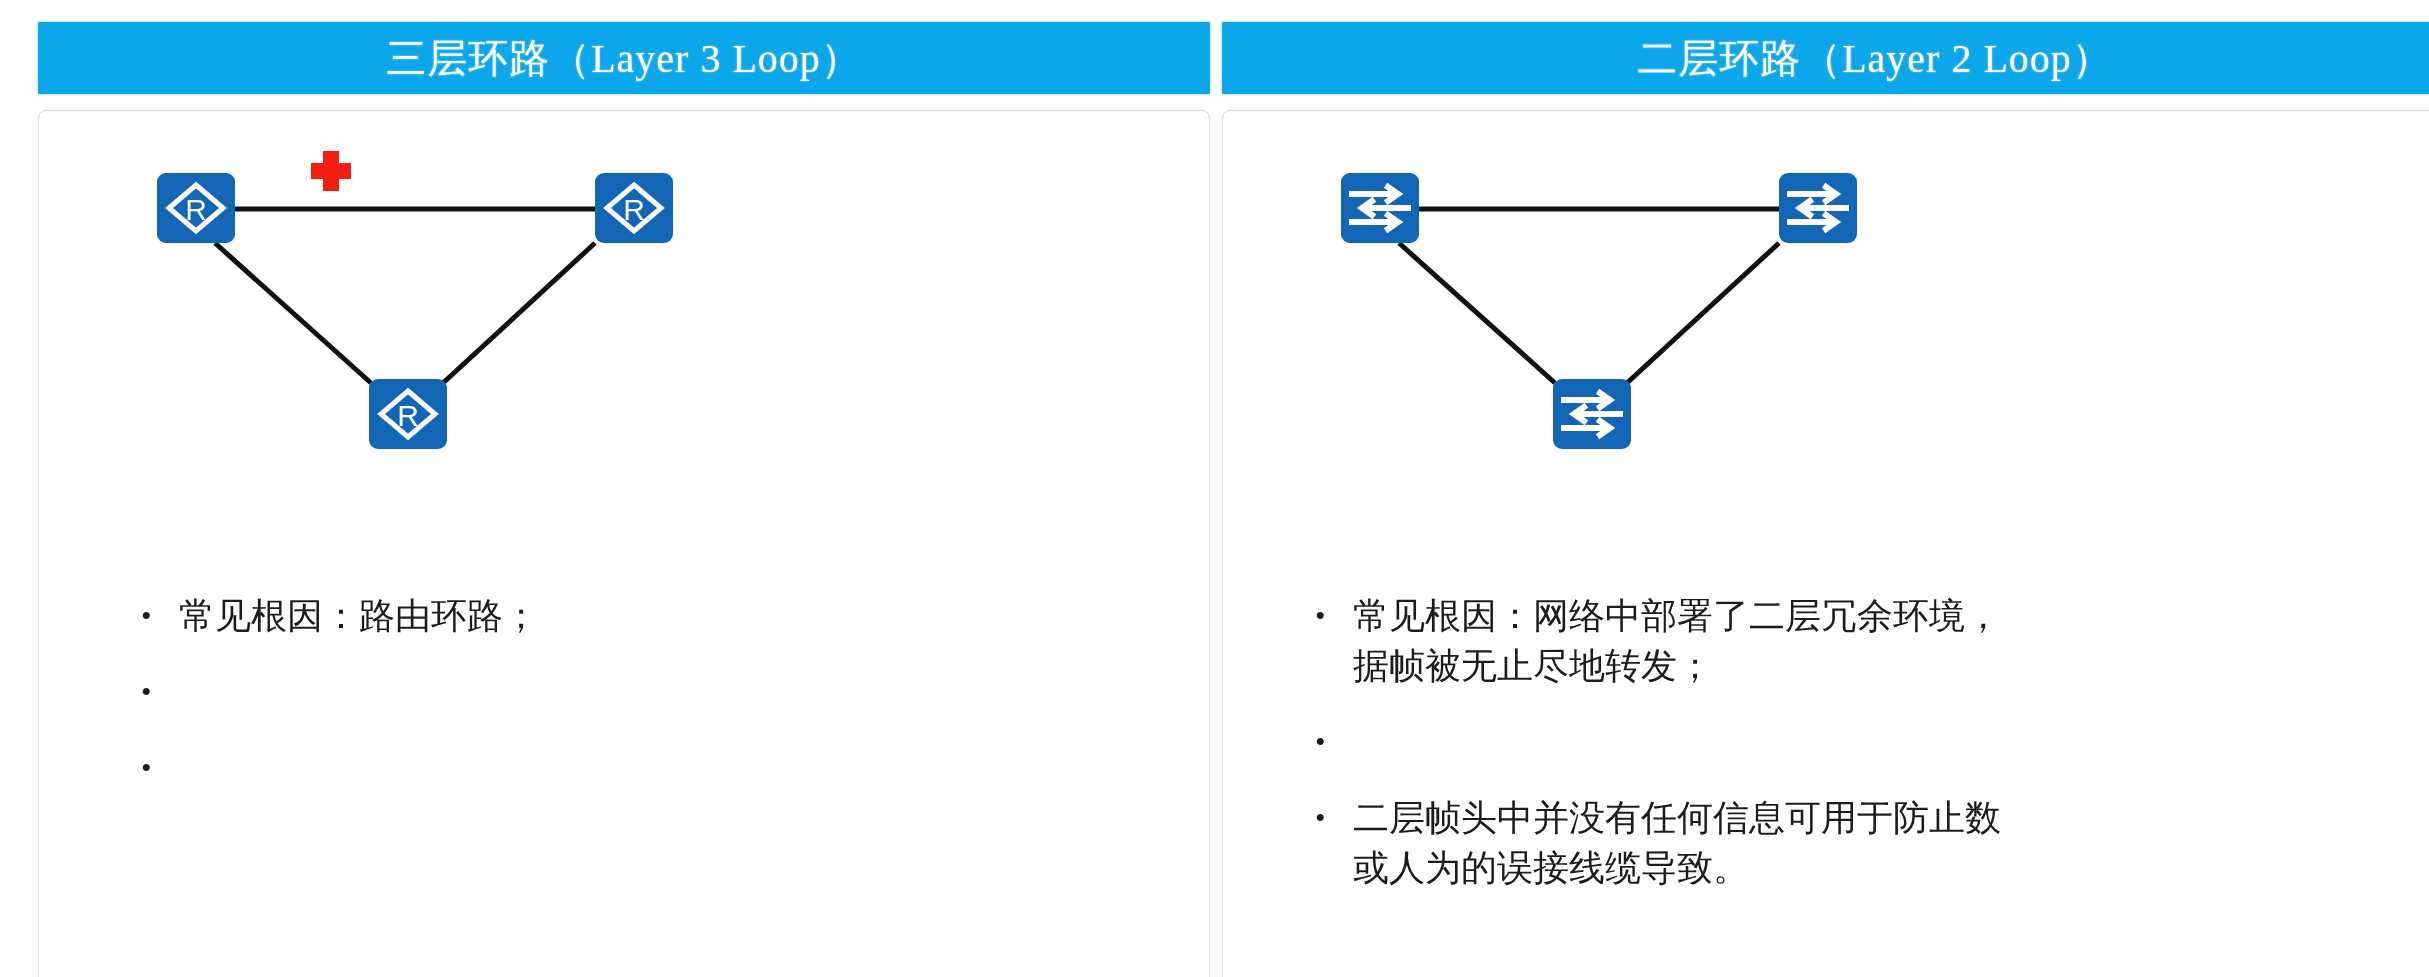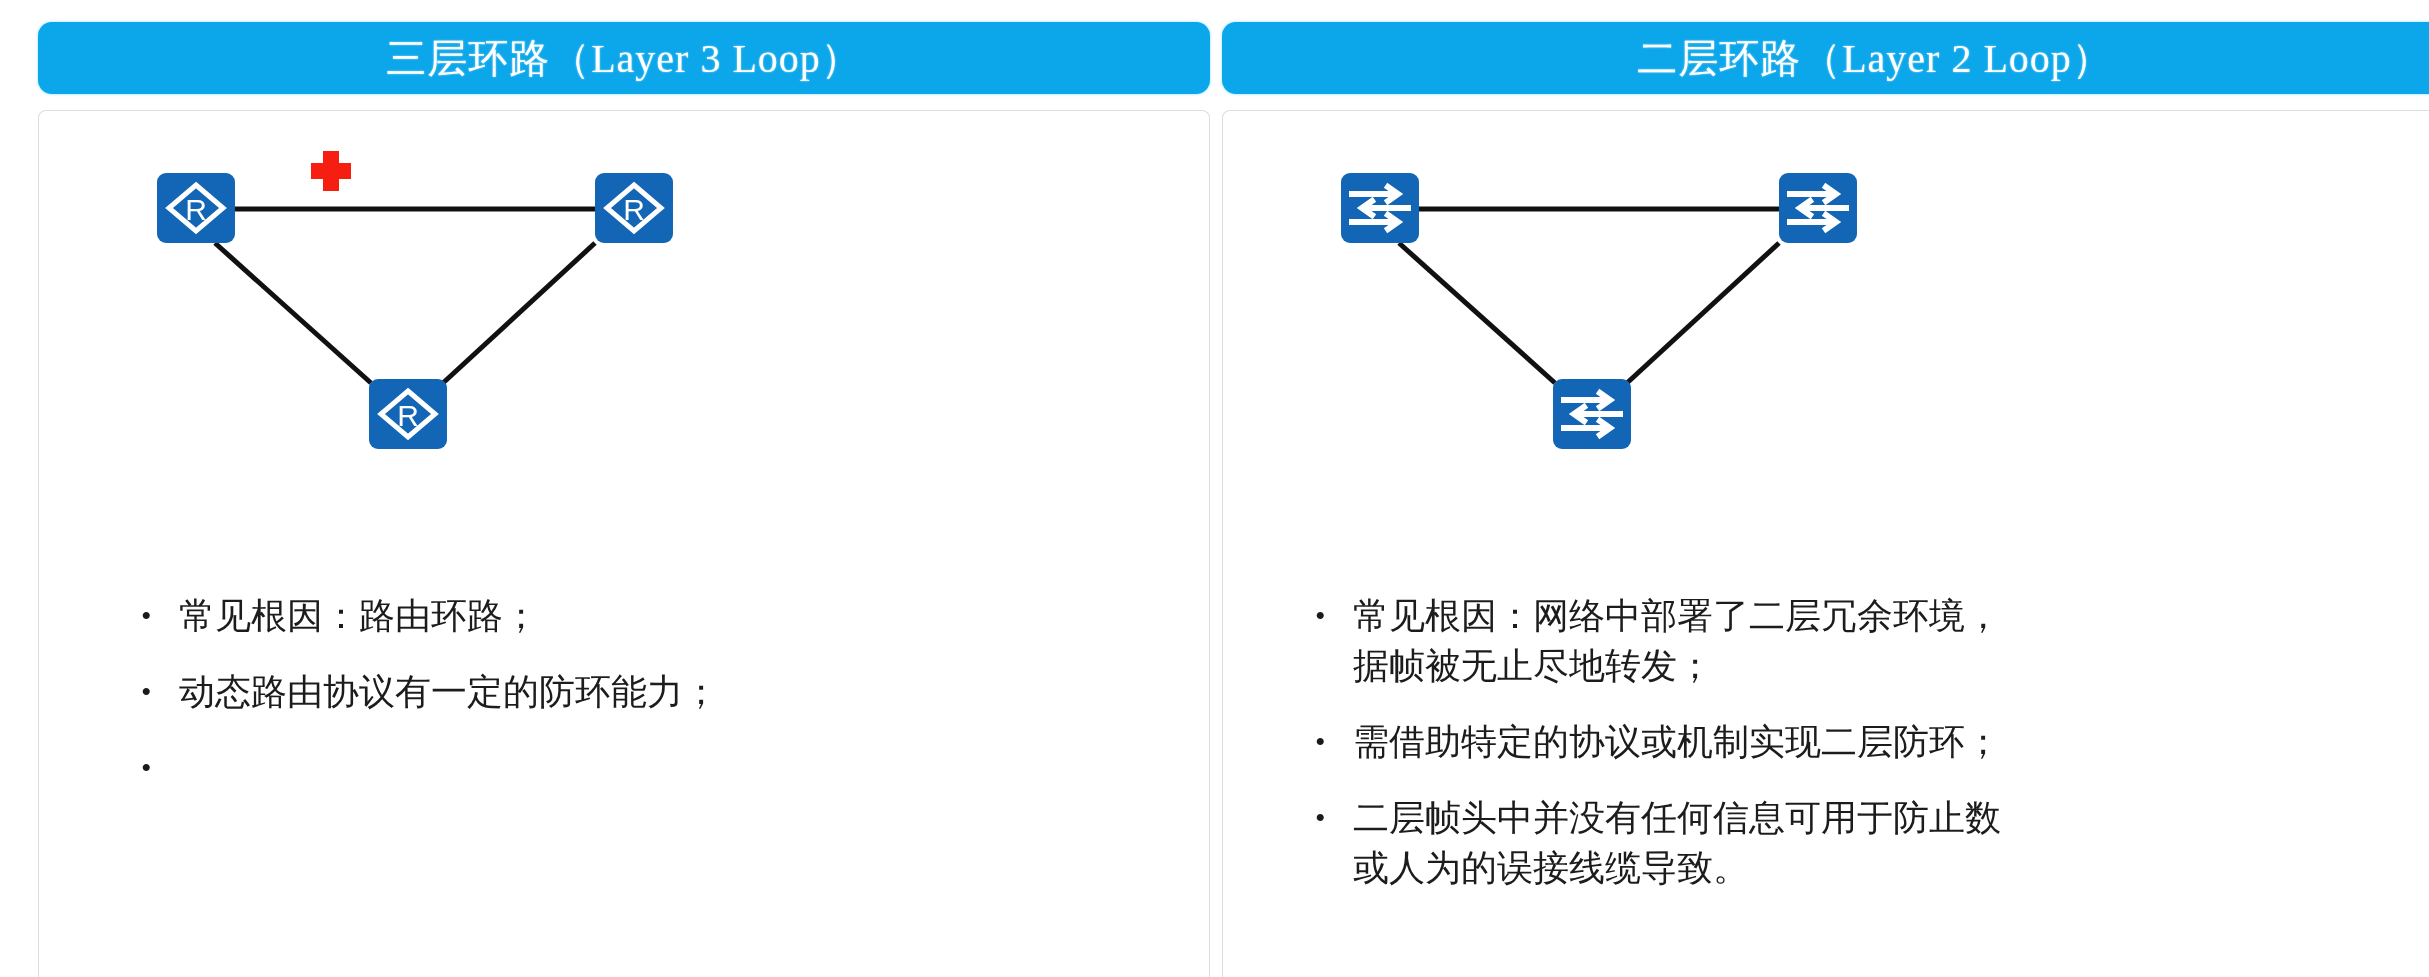--- a/index.html
+++ b/index.html
@@ -30,21 +30,21 @@
   .panel.left  { left: 38px;   width: 1172px; }
   .panel.right { left: 1222px; width: 1306px; }
 
   .panel-header {
     position: absolute;
     top: 22px;
     left: 0;
     width: 100%;
     height: 72px;
     background: #0CA6EA;
-    border-radius: 14px;
+    border-radius: 1px;
     box-sizing: border-box;
     display: flex;
     align-items: center;
     justify-content: center;
     box-shadow: 0 0 3px rgba(110,215,255,0.85);
   }
   .panel-header .title {
     color: #ffffff;
     font-size: 40px;
     font-family: "Liberation Serif", "DejaVu Serif", serif;
@@ -153,21 +153,20 @@
         </svg>
       </div>
 
       <div class="bullets">
         <div class="bullet-item">
           <span class="bullet-dot">•</span>
           <span class="bullet-text">常见根因：路由环路；</span>
         </div>
         <div class="bullet-item">
           <span class="bullet-dot">•</span>
-          <span class="bullet-text">动态路由协议有一定的防环能力；</span>
         </div>
         <div class="bullet-item">
           <span class="bullet-dot">•</span>
         </div>
       </div>
 
     </div>
   </div>
 
   <div class="panel right">
@@ -211,21 +210,20 @@
       </div>
 
       <div class="bullets">
         <div class="bullet-item">
           <span class="bullet-dot">•</span>
           <span class="bullet-text">常见根因：网络中部署了二层冗余环境，
 据帧被无止尽地转发；</span>
         </div>
         <div class="bullet-item">
           <span class="bullet-dot">•</span>
-          <span class="bullet-text">需借助特定的协议或机制实现二层防环；</span>
         </div>
         <div class="bullet-item">
           <span class="bullet-dot">•</span>
           <span class="bullet-text">二层帧头中并没有任何信息可用于防止数
 或人为的误接线缆导致。</span>
         </div>
       </div>
 
     </div>
   </div>

